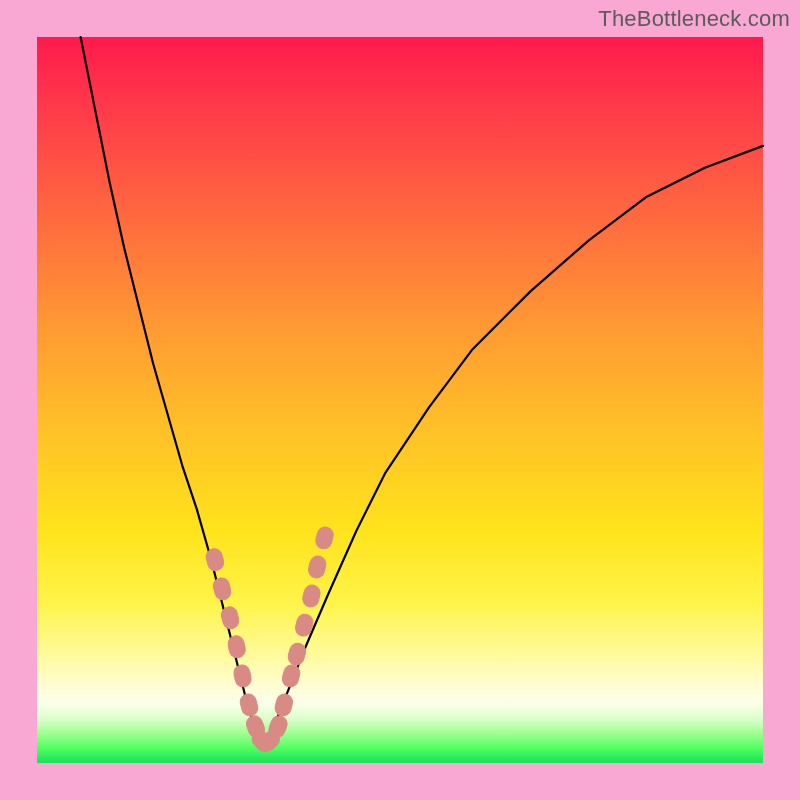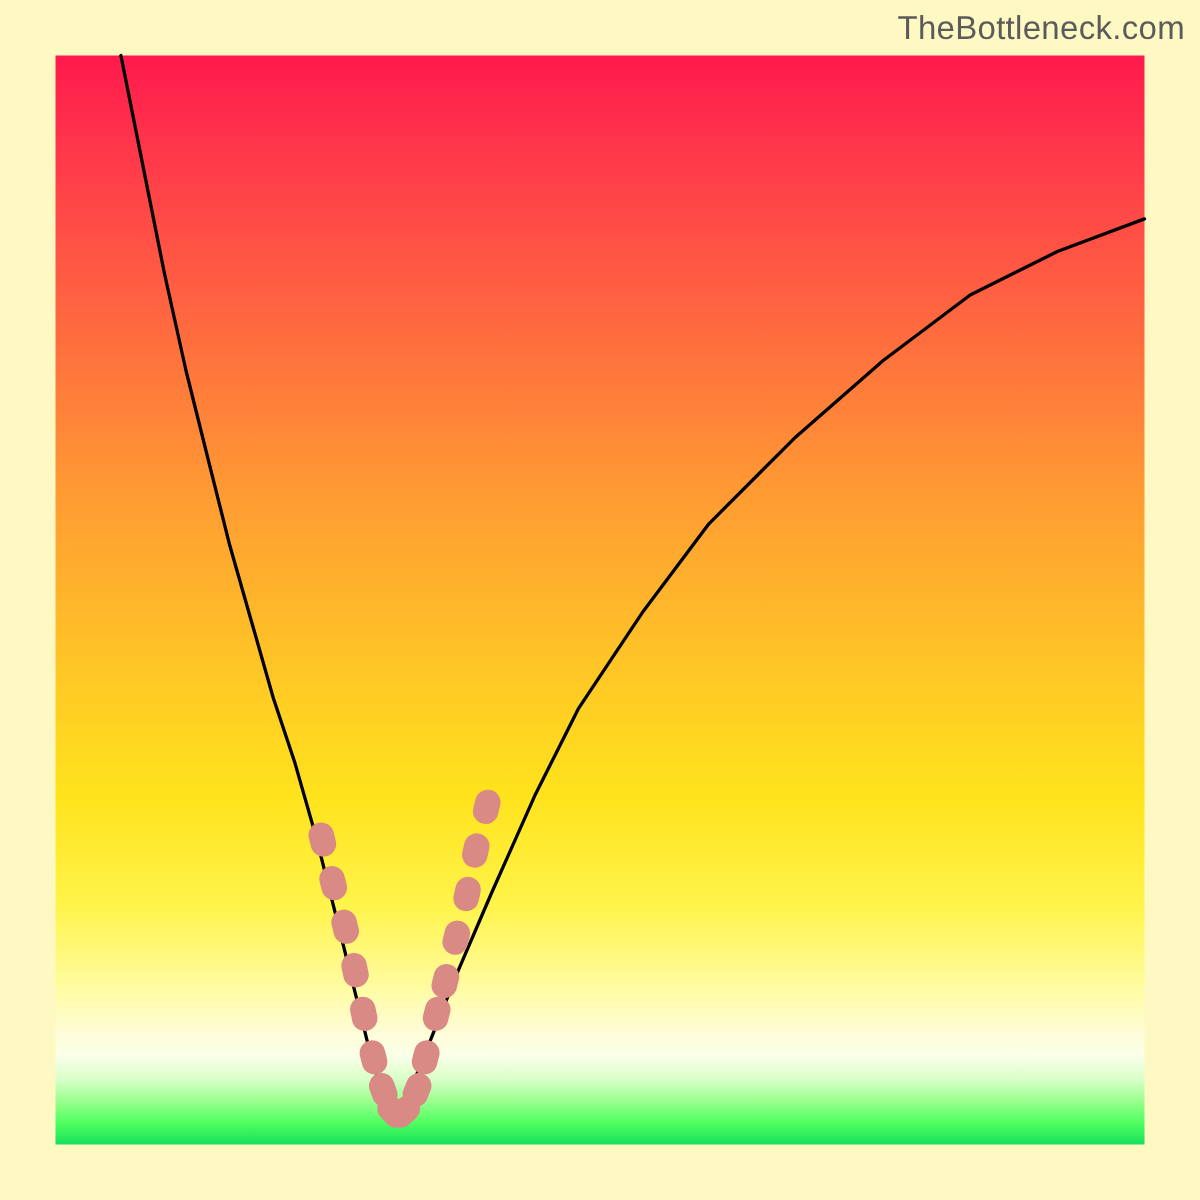--- a/index.html
+++ b/index.html
@@ -8,21 +8,21 @@
     width: 800px;
     height: 800px;
     background: #000;
     overflow: hidden;
     font-family: Arial, Helvetica, sans-serif;
   }
   .frame {
     position: relative;
     width: 800px;
     height: 800px;
-    background: #fef9c3;
+    background: #f9a8d4;
   }
   .plot {
     position: absolute;
     left: 37px;
     top: 37px;
     width: 726px;
     height: 726px;
     
     background: linear-gradient(
       to bottom,

